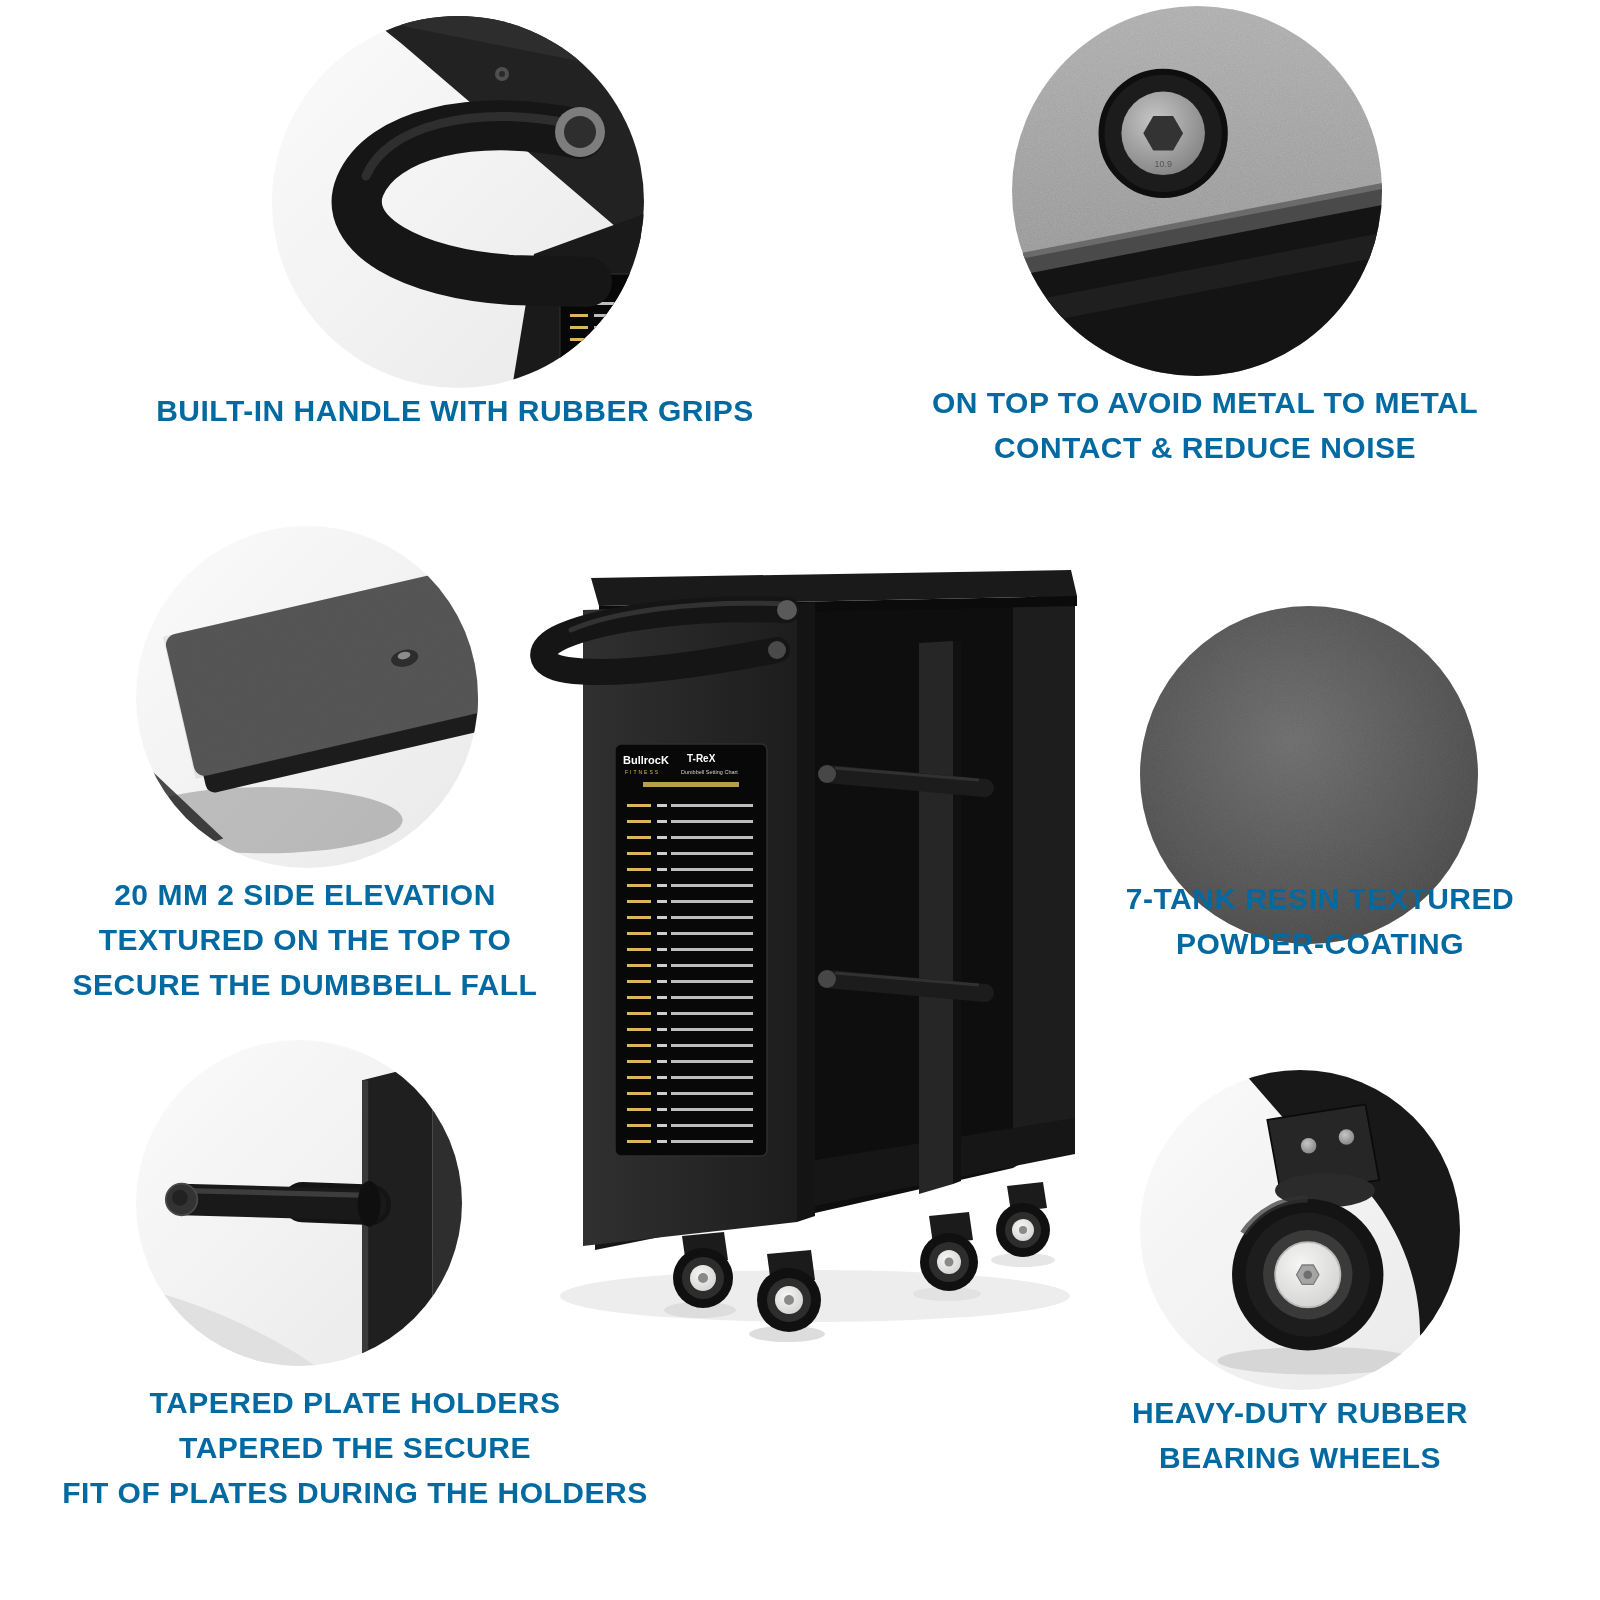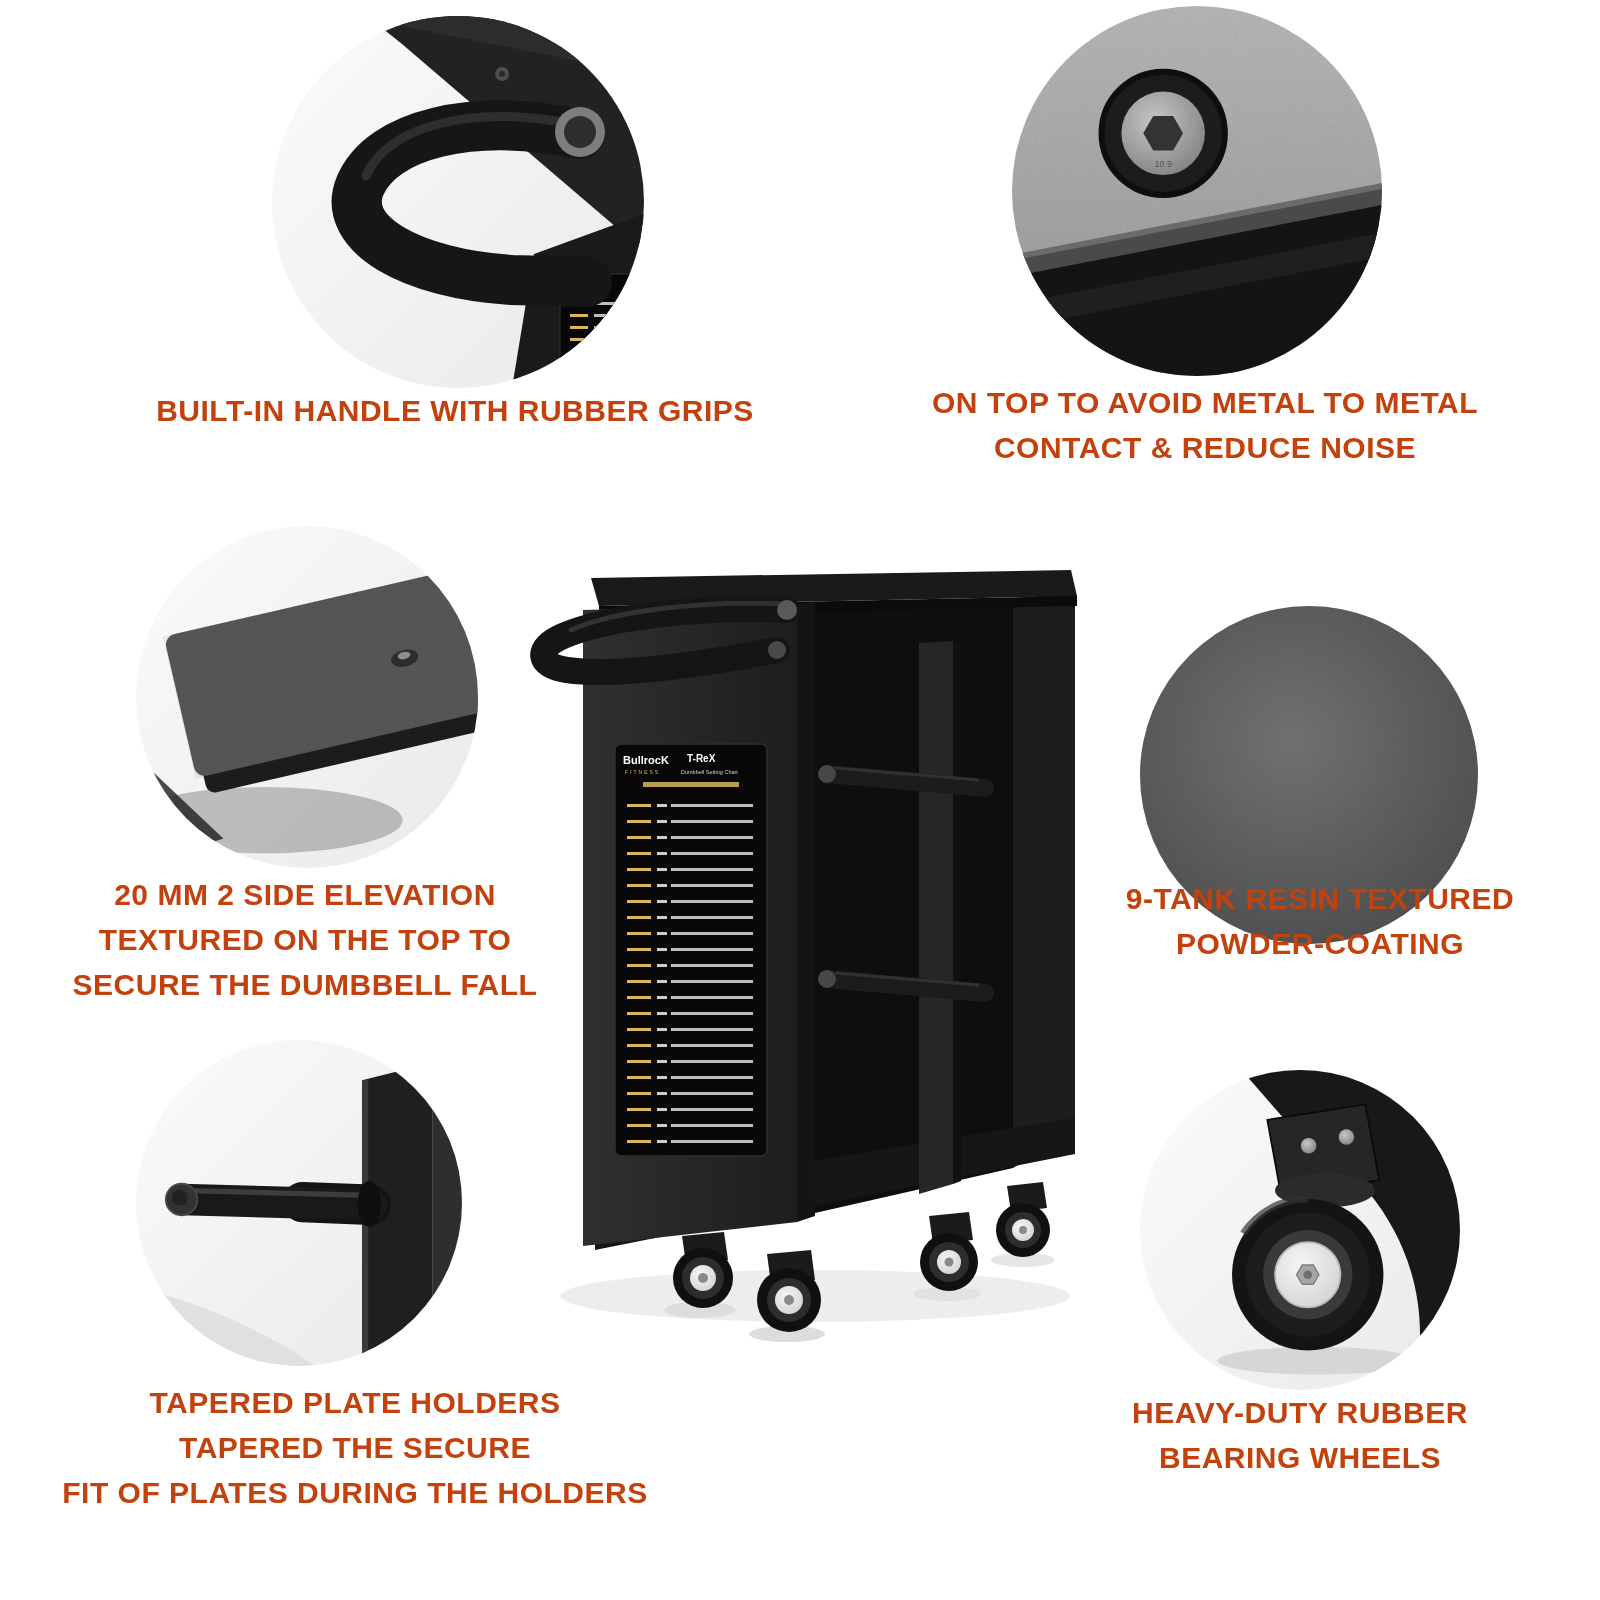--- a/index.html
+++ b/index.html
@@ -1,21 +1,21 @@
 <!DOCTYPE html>
 <html><head>
 <meta charset="utf-8">
 <style>
   *{margin:0;padding:0;box-sizing:border-box}
   html,body{width:1600px;height:1600px}
   body{background:#ffffff;font-family:"Liberation Sans",sans-serif;position:relative;overflow:hidden}
   .canvas{position:absolute;inset:0;background:#ffffff}
   .photo-circle{position:absolute;border-radius:50%;overflow:hidden}
   .photo-circle svg{display:block;width:100%;height:100%}
-  .feature-label{position:absolute;text-align:center;font-weight:bold;color:#c2410c;font-size:30px;line-height:45px;letter-spacing:.5px}
+  .feature-label{position:absolute;text-align:center;font-weight:bold;color:#0369a1;font-size:30px;line-height:45px;letter-spacing:.5px}
   .cart{position:absolute}
   svg text{font-family:"Liberation Sans",sans-serif}
 </style>
 </head>
 <body>
 
 <div class="canvas">
 
   <svg width="0" height="0" style="position:absolute" aria-hidden="true">
     <defs>
@@ -276,21 +276,21 @@
     <div>CONTACT &amp; REDUCE NOISE</div>
   </div>
 
   <div class="feature-label" style="left:20px;top:872px;width:570px">
     <div>20 MM 2 SIDE ELEVATION</div>
     <div>TEXTURED ON THE TOP TO</div>
     <div>SECURE THE DUMBBELL FALL</div>
   </div>
 
   <div class="feature-label" style="left:1090px;top:876px;width:460px">
-    <div>9-TANK RESIN TEXTURED</div>
+    <div>7-TANK RESIN TEXTURED</div>
     <div>POWDER-COATING</div>
   </div>
 
   <div class="feature-label" style="left:10px;top:1380px;width:690px">
     <div>TAPERED PLATE HOLDERS</div>
     <div>TAPERED THE SECURE</div>
     <div>FIT OF PLATES DURING THE HOLDERS</div>
   </div>
 
   <div class="feature-label" style="left:1060px;top:1390px;width:480px">

